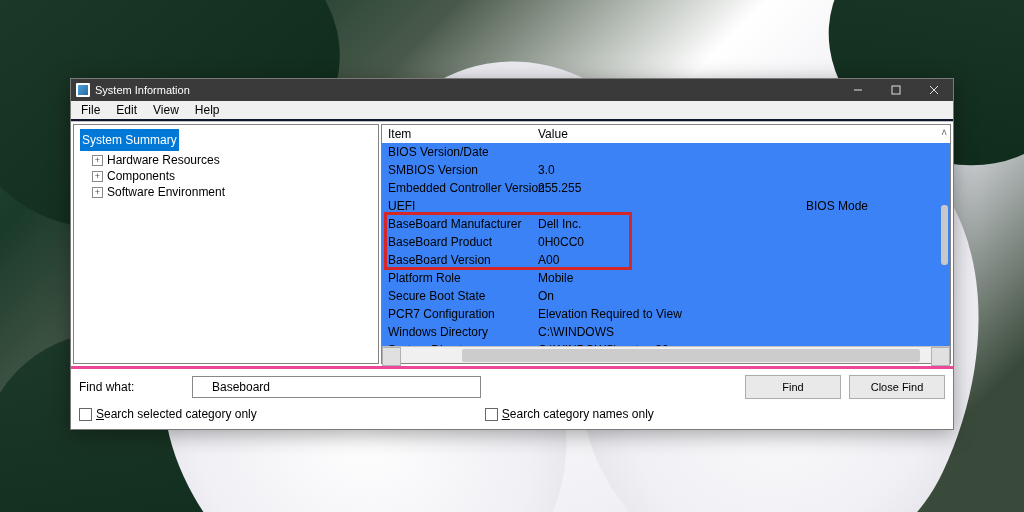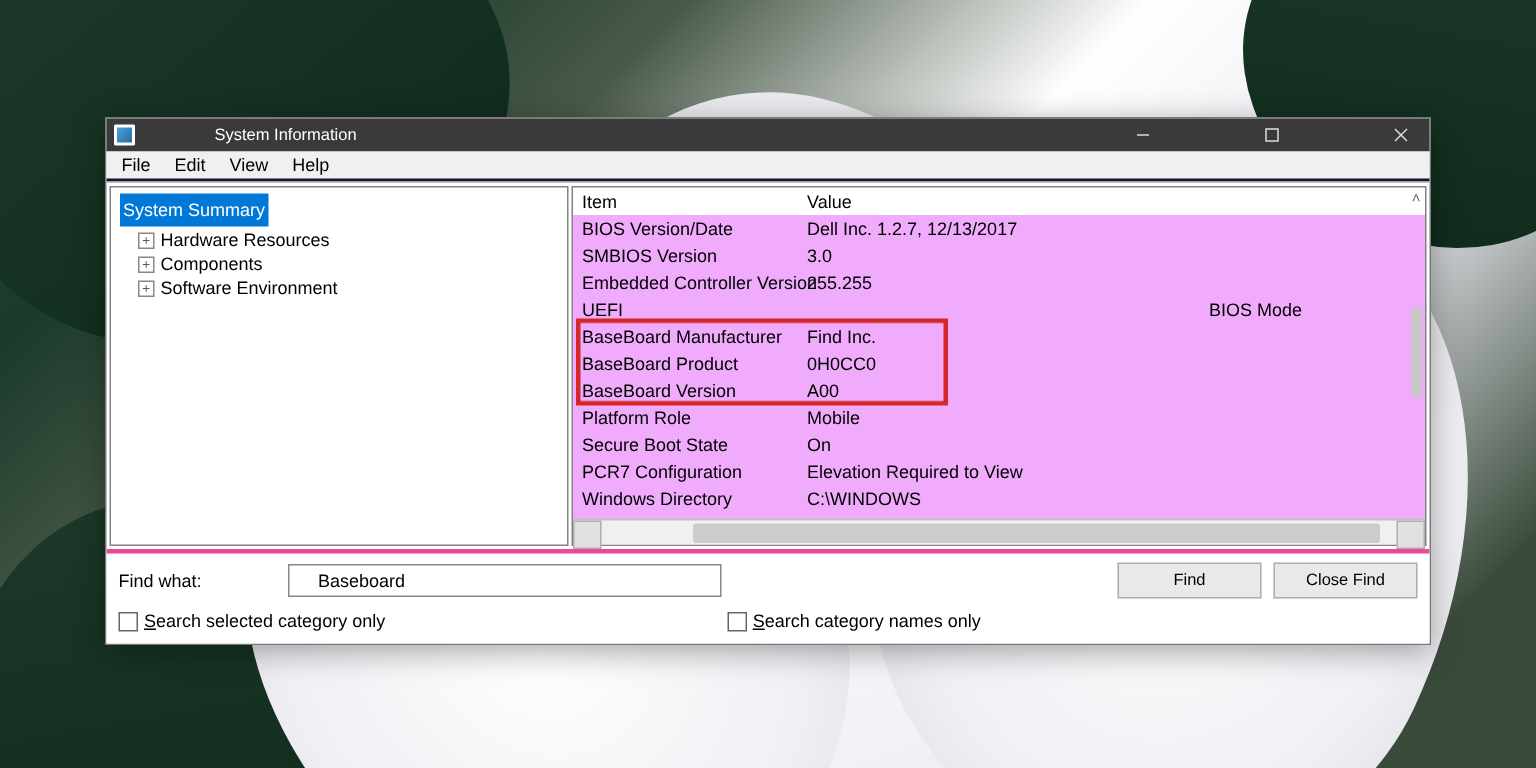--- a/index.html
+++ b/index.html
@@ -37,21 +37,20 @@
     flex-direction: column;
   }
 
   .titlebar {
     height: 22px;
     background: #3a3a3a;
     color: #fff;
     display: flex;
     align-items: center;
     font-size: 11px;
-    gap: 48px;
   }
   .titlebar .icon {
     width: 14px; height: 14px;
     margin: 0 5px;
     background: #fff;
     display: inline-block;
     border-radius: 1px;
     position: relative;
   }
   .titlebar .icon::after{
@@ -124,21 +123,21 @@
     display:flex;
     flex-direction:column;
     margin:2px 2px 2px 0;
     border:1px solid #828282;
     min-height:0;
     position:relative;
   }
   .detail-pane {
     flex: 1;
     overflow: auto;
-    background: #f0abfc;
+    background: #3b82f6;
     position: relative;
   }
   .detail-header {
     display: flex;
     position: sticky;
     top: 0;
     background: #fff;
     border-bottom: 0px solid #eee;
     font-weight: 400;
   }
@@ -280,37 +279,36 @@
 
     <div class="detail-wrapper">
       <div class="detail-pane" id="detail-pane">
         <div class="detail-header">
           <div class="cell col-item">Item</div>
           <div class="cell col-value">Value</div>
         </div>
 
         <div class="detail-row" id="drow-0">
             <div class="cell col-item">BIOS Version/Date</div>
-            <div class="cell col-value">Dell Inc. 1.2.7, 12/13/2017</div>
           </div>
           <div class="detail-row" id="drow-1">
             <div class="cell col-item">SMBIOS Version</div>
             <div class="cell col-value">3.0</div>
           </div>
           <div class="detail-row" id="drow-2">
             <div class="cell col-item">Embedded Controller Version</div>
             <div class="cell col-value">255.255</div>
           </div>
           <div class="detail-row" id="drow-3">
             <div class="cell col-value">UEFI</div>
             <div class="cell col-item">BIOS Mode</div>
           </div>
           <div class="detail-row" id="drow-4">
             <div class="cell col-item">BaseBoard Manufacturer</div>
-            <div class="cell col-value">Find Inc.</div>
+            <div class="cell col-value">Dell Inc.</div>
           </div>
           <div class="detail-row" id="drow-5">
             <div class="cell col-item">BaseBoard Product</div>
             <div class="cell col-value">0H0CC0</div>
           </div>
           <div class="detail-row" id="drow-6">
             <div class="cell col-item">BaseBoard Version</div>
             <div class="cell col-value">A00</div>
           </div>
           <div class="detail-row" id="drow-7">

